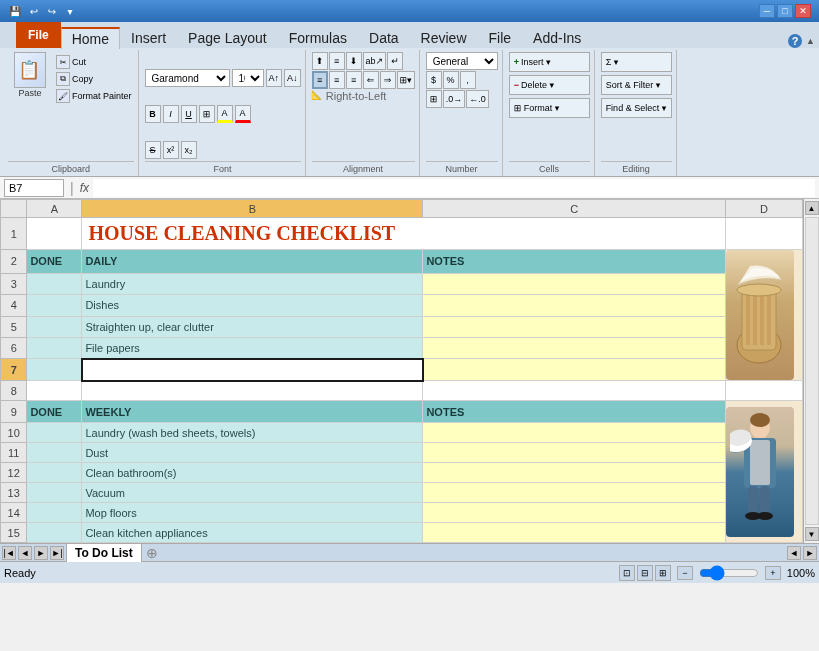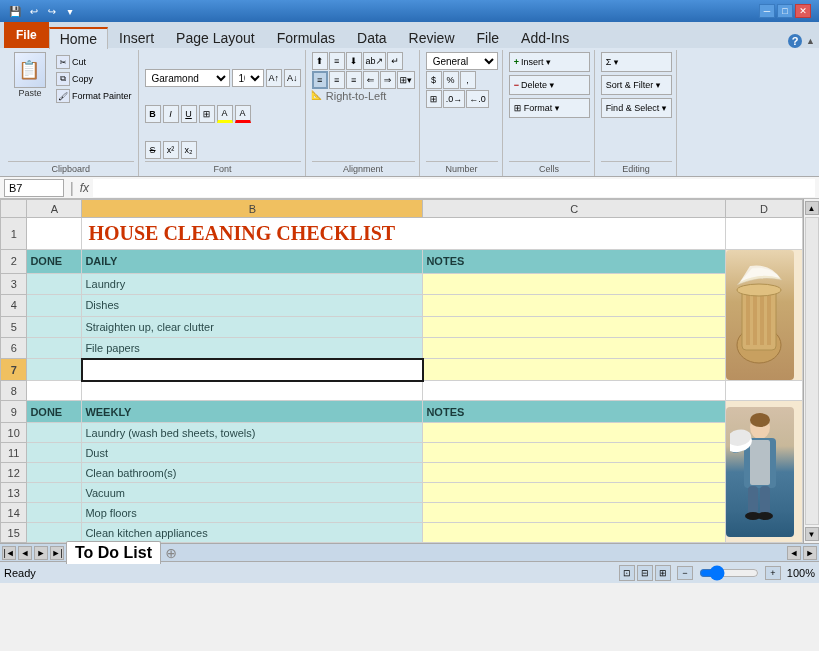--- a/index.html
+++ b/index.html
@@ -18,21 +18,21 @@
     }
     .title-bar-left { display: flex; align-items: center; gap: 4px; }
     .title-bar-controls { display: flex; gap: 2px; }
     .title-btn { width: 16px; height: 14px; background: #5a9de0; border: 1px solid #3a7bc0; color: white; font-size: 9px; cursor: pointer; display: flex; align-items: center; justify-content: center; }
     .title-btn.close { background: #e05a5a; border-color: #c03a3a; }
 
     
     .ribbon { background: #dce6f1; border-bottom: 1px solid #aaa; }
 
     
-    .ribbon-tabs { display: flex; align-items: flex-end; background: #d0dce8; padding-left: 4px; height: 26px; }
+    .ribbon-tabs { display: flex; align-items: flex-end; background: #d0dce8; padding-left: 16px; height: 26px; }
     .file-tab {
       background: #cc4400;
       color: white;
       padding: 4px 12px;
       font-size: 12px;
       font-weight: bold;
       height: 26px;
       display: flex;
       align-items: center;
       cursor: pointer;
@@ -152,21 +152,21 @@
     
     .status-bar {
       display: flex;
       align-items: center;
       background: #d4e0ec;
       border-top: 1px solid #aaa;
       height: 22px;
       padding: 0 4px;
       gap: 4px;
     }
-    .sheet-tab { background: #e8e8e8; border: 1px solid #aaa; border-bottom: none; padding: 2px 8px; font-size: 16px; cursor: pointer; border-radius: 2px 2px 0 0; }
+    .sheet-tab { background: #e8e8e8; border: 1px solid #aaa; border-bottom: none; padding: 2px 8px; font-size: 12px; cursor: pointer; border-radius: 2px 2px 0 0; }
     .sheet-tab.active { background: white; font-weight: bold; }
     .zoom-slider { width: 60px; height: 8px; cursor: pointer; }
 
     
     .bottom-bar {
       display: flex;
       align-items: center;
       background: #c8d8e8;
       border-top: 1px solid #aaa;
       height: 18px;

